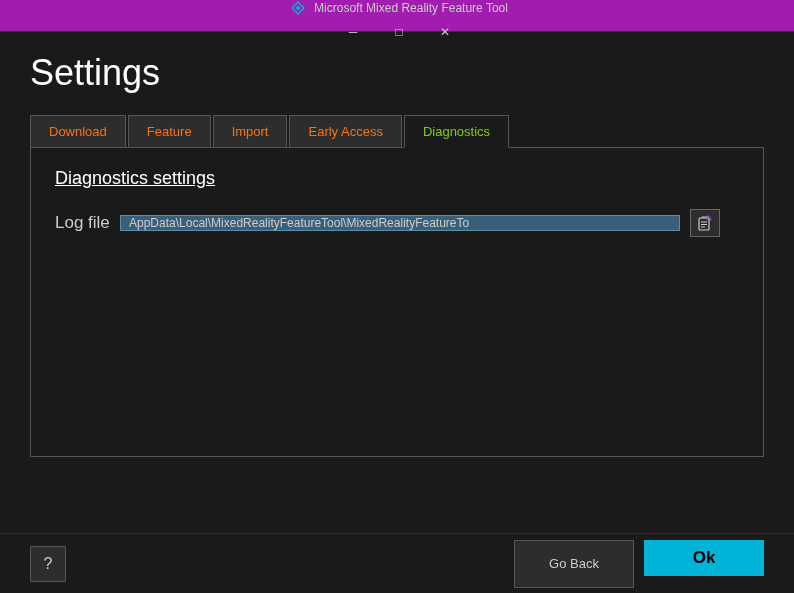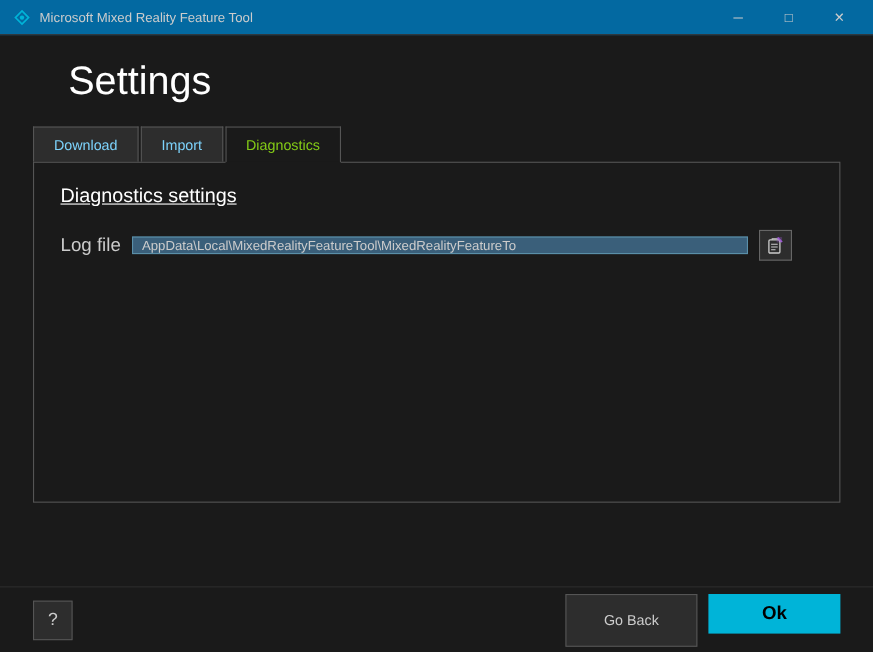--- a/index.html
+++ b/index.html
@@ -12,24 +12,25 @@
       color: #ffffff;
       overflow: hidden;
       position: relative;
     }
 
     
     .title-bar {
       display: flex;
       align-items: center;
       justify-content: space-between;
-      background: #0369a1;
+      background: #a21caf;
       height: 32px;
       padding: 0 8px 0 12px;
       border-bottom: 1px solid #333;
+      flex-direction: column;
     }
     .title-bar-left {
       display: flex;
       align-items: center;
       gap: 8px;
     }
     .title-bar-icon {
       width: 16px;
       height: 16px;
     }
@@ -58,35 +59,34 @@
     
     .main-content {
       padding: 20px 30px 0 30px;
     }
 
     .page-title {
       font-size: 36px;
       font-weight: 300;
       color: #ffffff;
       margin-bottom: 20px;
-      margin-left: 32px;
     }
 
     
     .tabs-container {
       display: flex;
       border-bottom: none;
       gap: 2px;
     }
     .tab {
       padding: 8px 18px;
       background: #2d2d2d;
       border: 1px solid #555;
       border-bottom: none;
-      color: #7dd3fc;
+      color: #f97316;
       font-size: 13px;
       cursor: pointer;
       position: relative;
       bottom: -1px;
     }
     .tab.active {
       background: #1a1a1a;
       border: 1px solid #555;
       border-bottom: 1px solid #1a1a1a;
       color: #84cc16;
@@ -224,21 +224,27 @@
 </div>
 
 <div class="main-content">
   <h1 class="page-title">Settings</h1>
 
   <div class="tabs-container">
     <div class="tab">
       <span>Download</span>
     </div>
     <div class="tab">
+      <span>Feature</span>
+    </div>
+    <div class="tab">
       <span>Import</span>
+    </div>
+    <div class="tab">
+      <span>Early Access</span>
     </div>
     <div class="tab active">
       <span>Diagnostics</span>
     </div>
   </div>
 
   <div class="panel">
     <div class="panel-title">Diagnostics settings</div>
 
     <div class="log-file-row">

